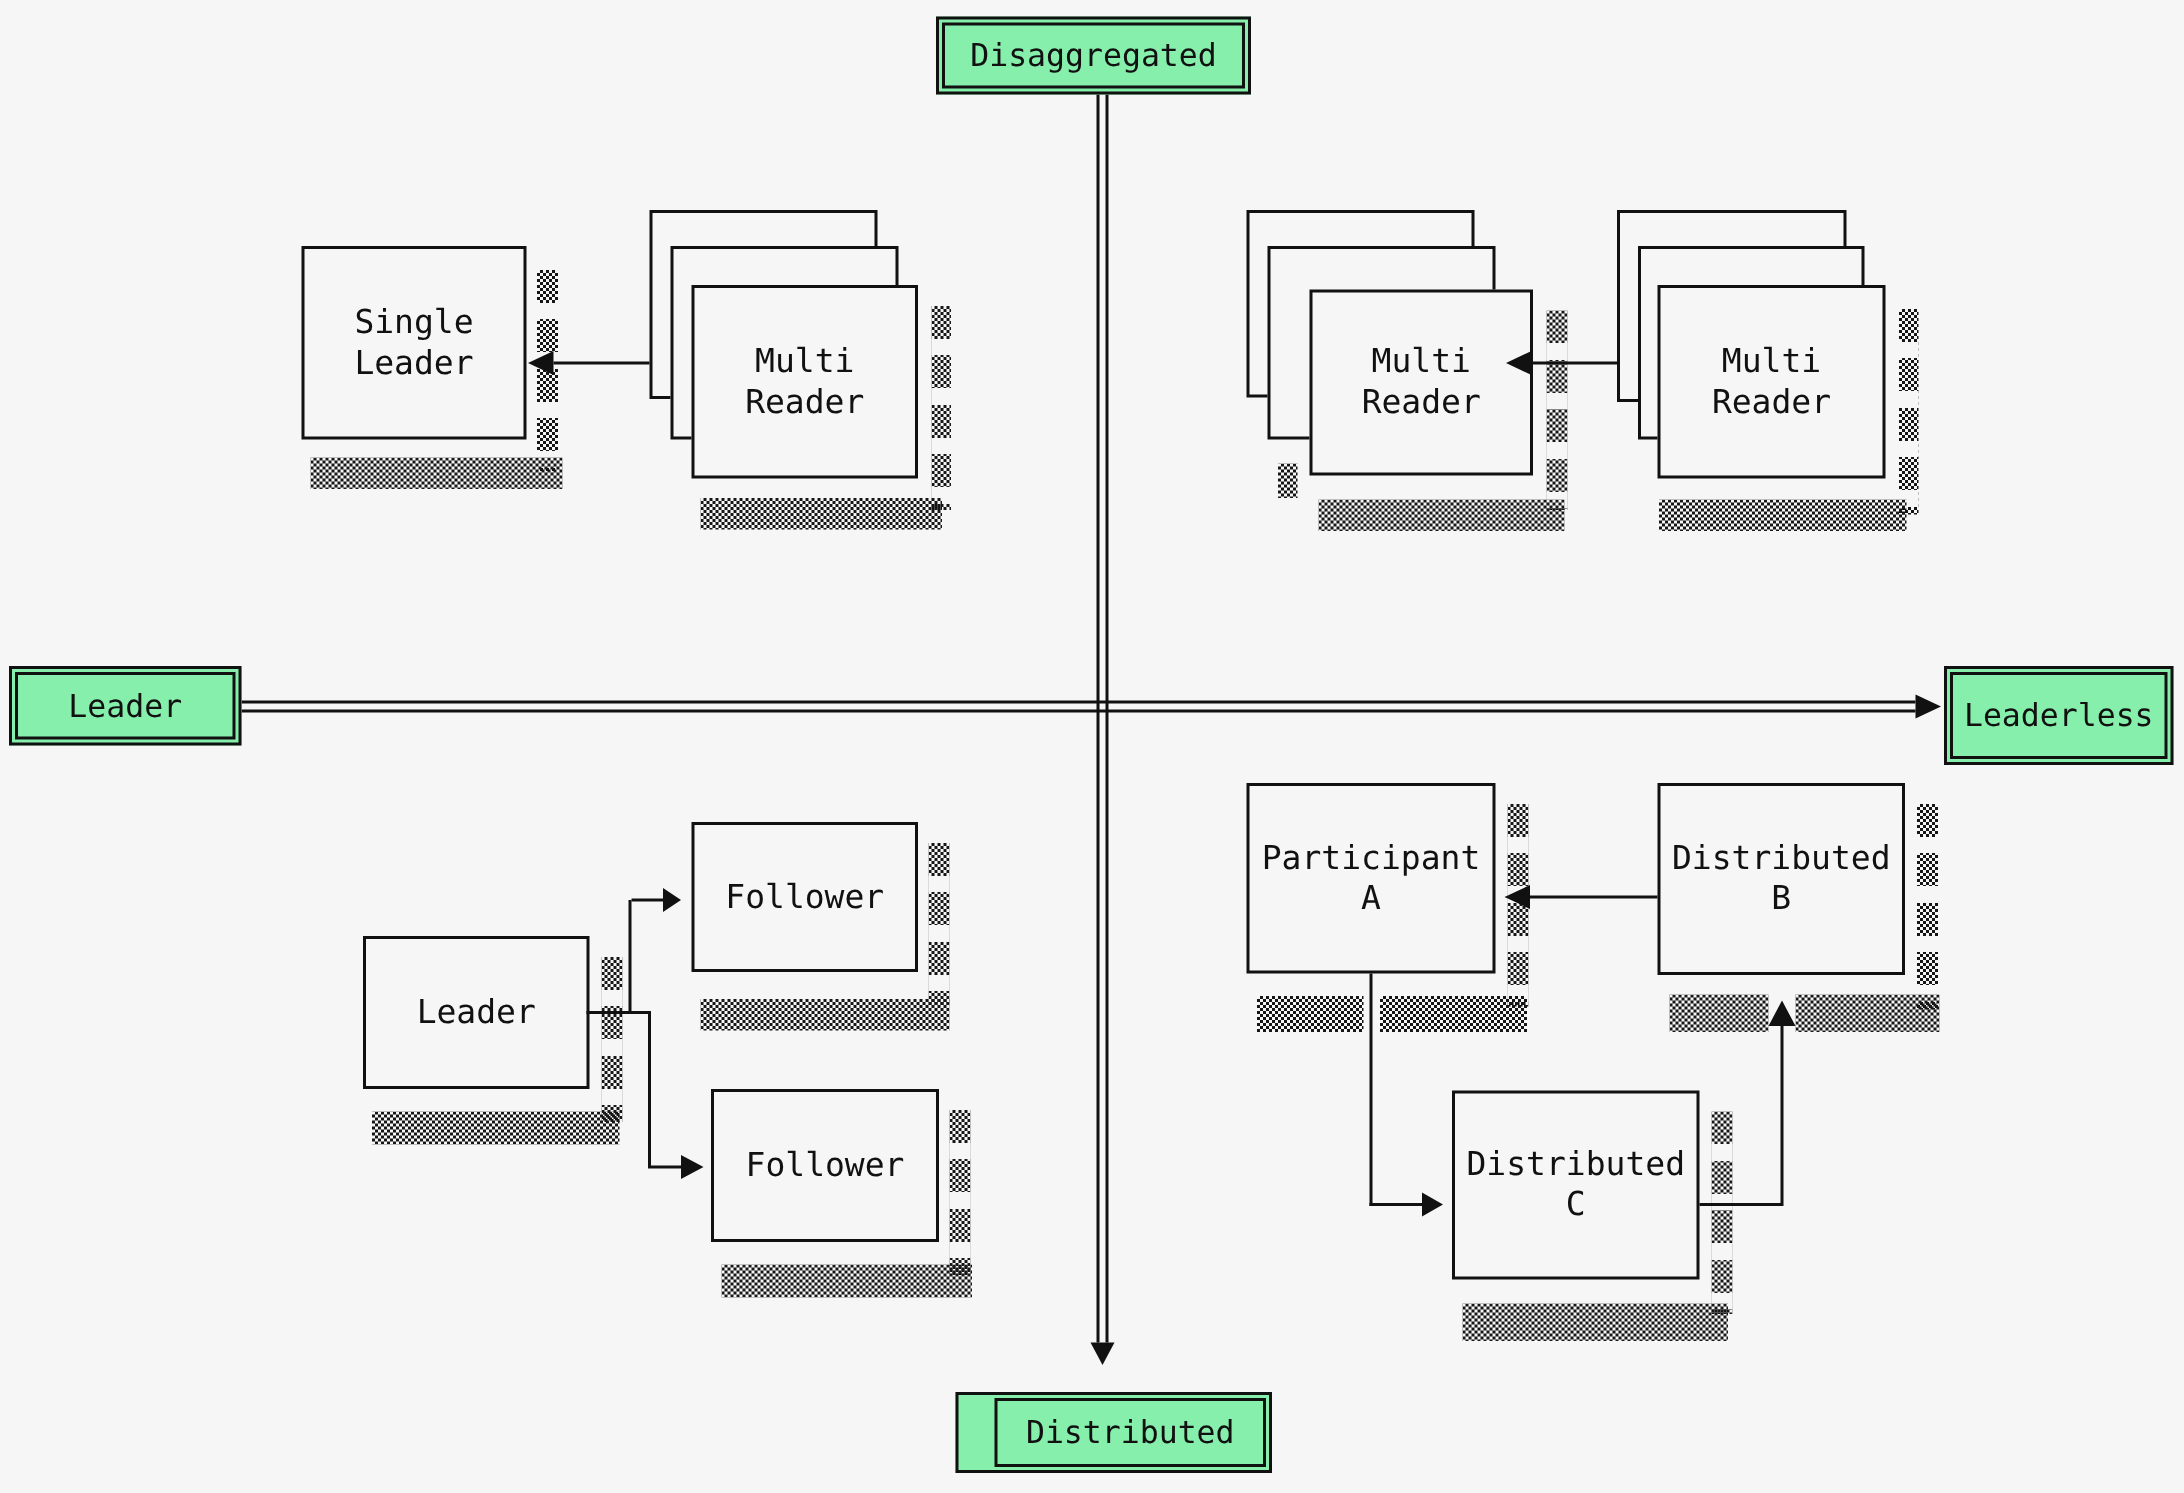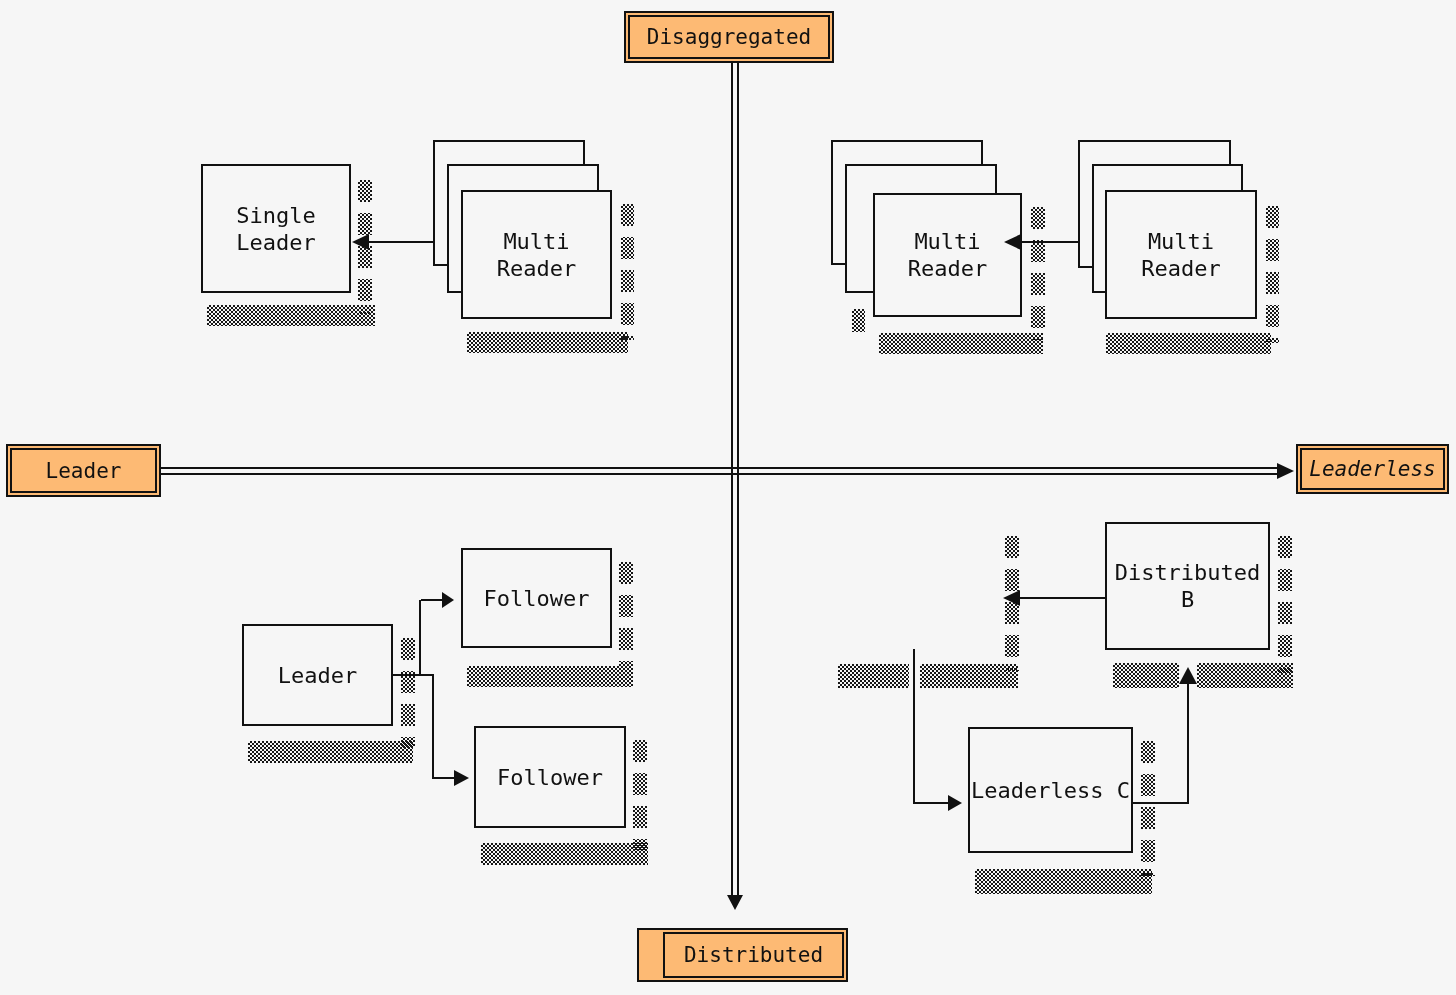--- a/index.html
+++ b/index.html
@@ -37,21 +37,21 @@
   .line { position:absolute; background:#111; z-index:5; }
   .tri  { position:absolute; width:0; height:0; z-index:6; }
   .tri-left  { border-top:8px solid transparent; border-bottom:8px solid transparent; border-right:17px solid #111; }
   .tri-right { border-top:8px solid transparent; border-bottom:8px solid transparent; border-left:15px solid #111; }
   .tri-up    { border-left:9px solid transparent; border-right:9px solid transparent; border-bottom:17px solid #111; }
   .tri-down  { border-left:8px solid transparent; border-right:8px solid transparent; border-top:15px solid #111; }
   
   .dline-h { position:absolute; height:8px; border-top:2px solid #111; border-bottom:2px solid #111; z-index:5; }
   .dline-v { position:absolute; width:8px; border-left:2px solid #111; border-right:2px solid #111; z-index:5; }
   
-  .axis-box { position:absolute; border:2px solid #111; background:#fdba74; padding:2px; z-index:7; }
+  .axis-box { position:absolute; border:2px solid #111; background:#86efac; padding:2px; z-index:7; }
   .axis-inner {
     border:2px solid #111; height:100%; width:100%;
     display:flex; align-items:center; justify-content:center;
     font-size:21px; padding:0 10px; white-space:nowrap;
   }
 </style>
 </head>
 <body>
 
 <div id="canvas">
@@ -101,25 +101,28 @@
   </div>
   <div class="node" style="left:242px;top:624px;width:151px;height:102px;">
     <span>Leader</span>
   </div>
   <div class="node" style="left:461px;top:548px;width:151px;height:100px;">
     <span>Follower</span>
   </div>
   <div class="node" style="left:474px;top:726px;width:152px;height:102px;">
     <span>Follower</span>
   </div>
+  <div class="node" style="left:831px;top:522px;width:166px;height:127px;">
+    <span>Participant A</span>
+  </div>
   <div class="node" style="left:1105px;top:522px;width:165px;height:128px;">
     <span>Distributed B</span>
   </div>
   <div class="node" style="left:968px;top:727px;width:165px;height:126px;">
-    <span>Leaderless C</span>
+    <span>Distributed C</span>
   </div>
 
   <div class="line" style="left:369px;top:241px;width:64px;height:2px;"></div>
   <div class="tri tri-left" style="left:352px;top:234px;"></div>
 
   <div class="line" style="left:1021px;top:241px;width:57px;height:2px;"></div>
   <div class="tri tri-left" style="left:1004px;top:234px;"></div>
 
   <div class="line" style="left:391px;top:674px;width:42px;height:2px;"></div>
   <div class="line" style="left:419px;top:600px;width:2px;height:76px;"></div>
@@ -147,17 +150,17 @@
 
   <div class="axis-box" style="left:624px;top:11px;width:210px;height:52px;">
     <div class="axis-inner">Disaggregated</div>
   </div>
   <div class="axis-box" style="left:637px;top:928px;width:211px;height:54px;padding-left:24px;">
     <div class="axis-inner">Distributed</div>
   </div>
   <div class="axis-box" style="left:6px;top:444px;width:155px;height:53px;">
     <div class="axis-inner">Leader</div>
   </div>
-  <div class="axis-box" style="left:1296px;top:444px;width:153px;height:50px;font-style:italic;">
+  <div class="axis-box" style="left:1296px;top:444px;width:153px;height:66px;">
     <div class="axis-inner">Leaderless</div>
   </div>
 
 </div>
 
 </body></html>

